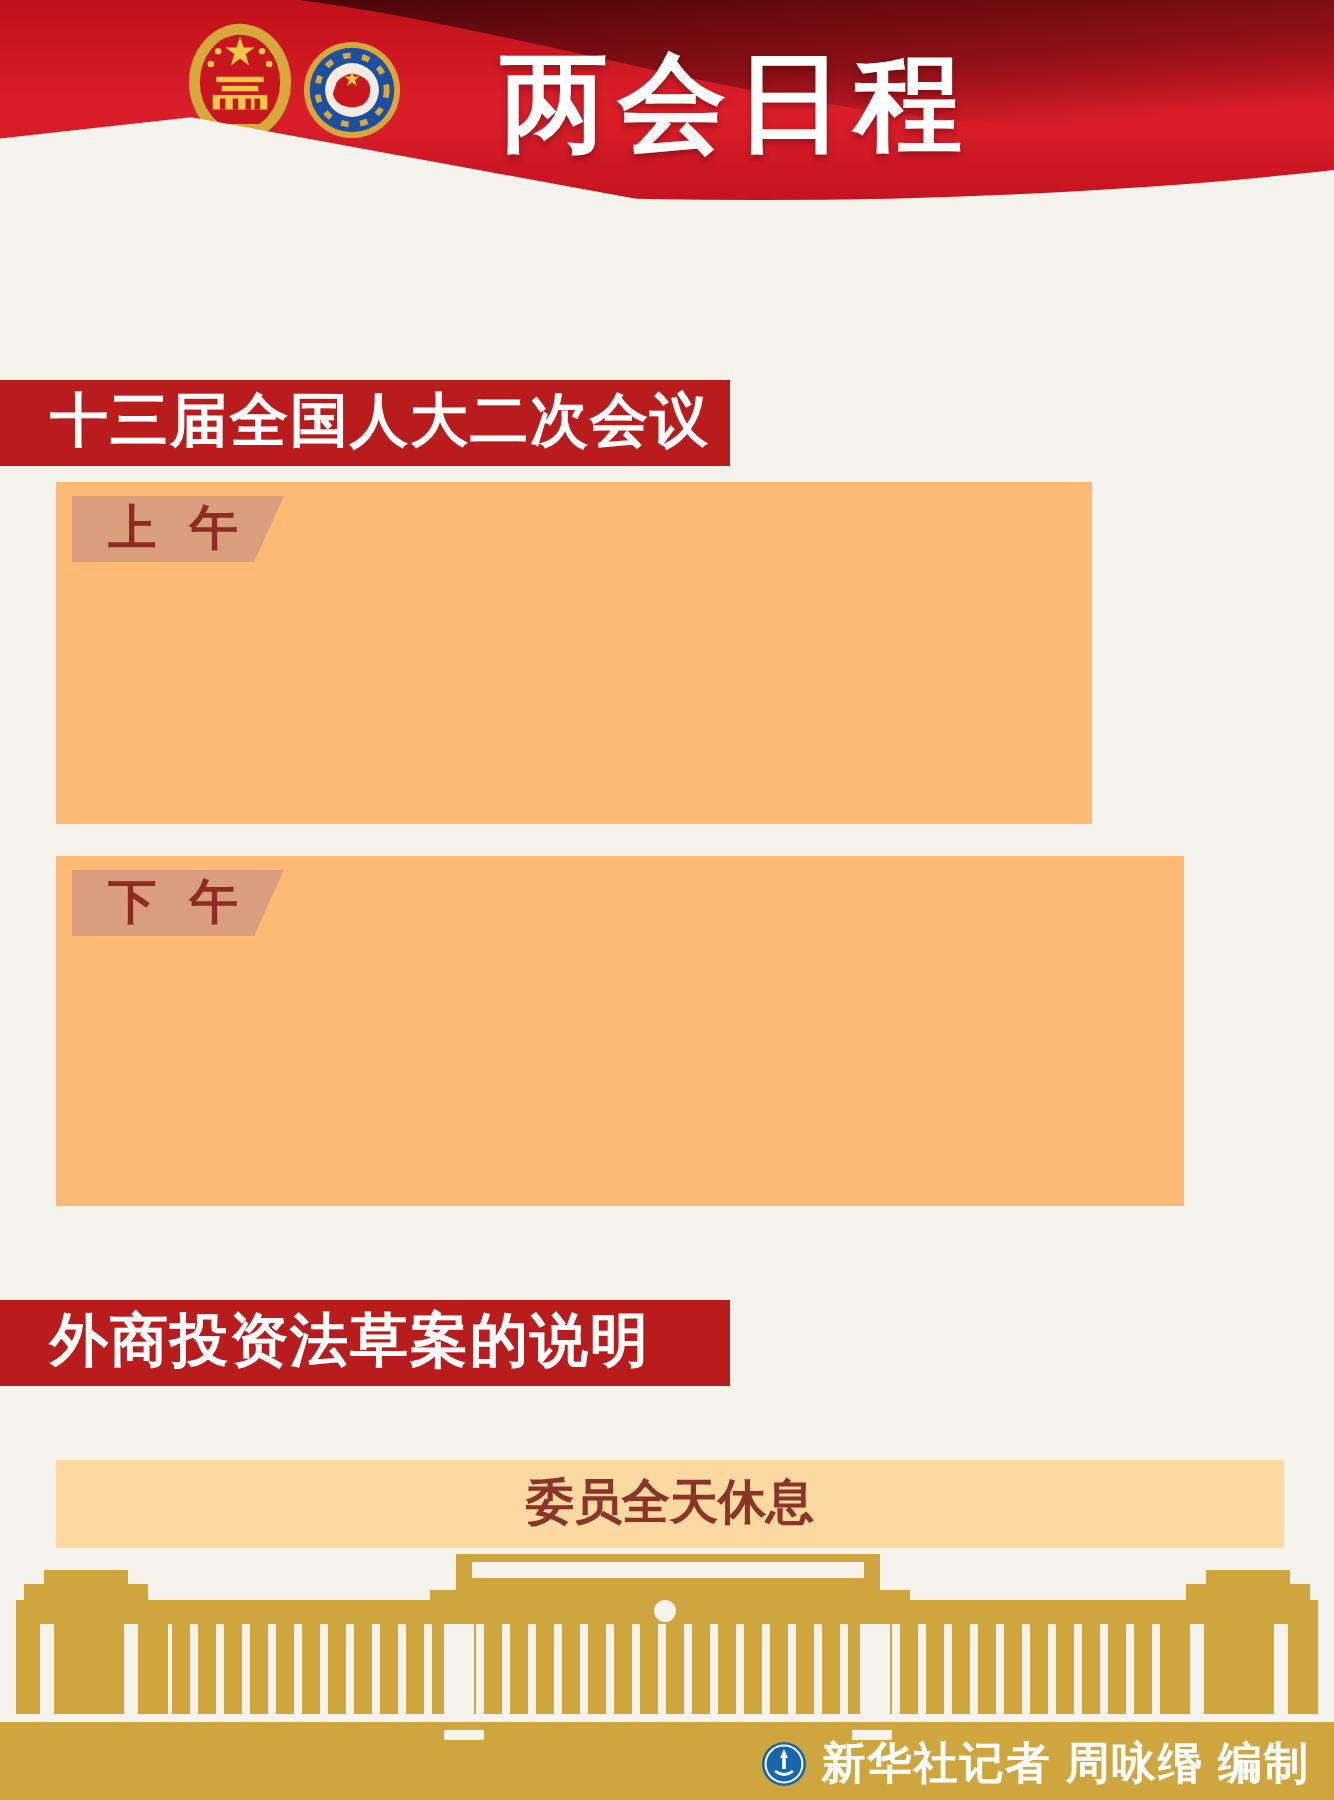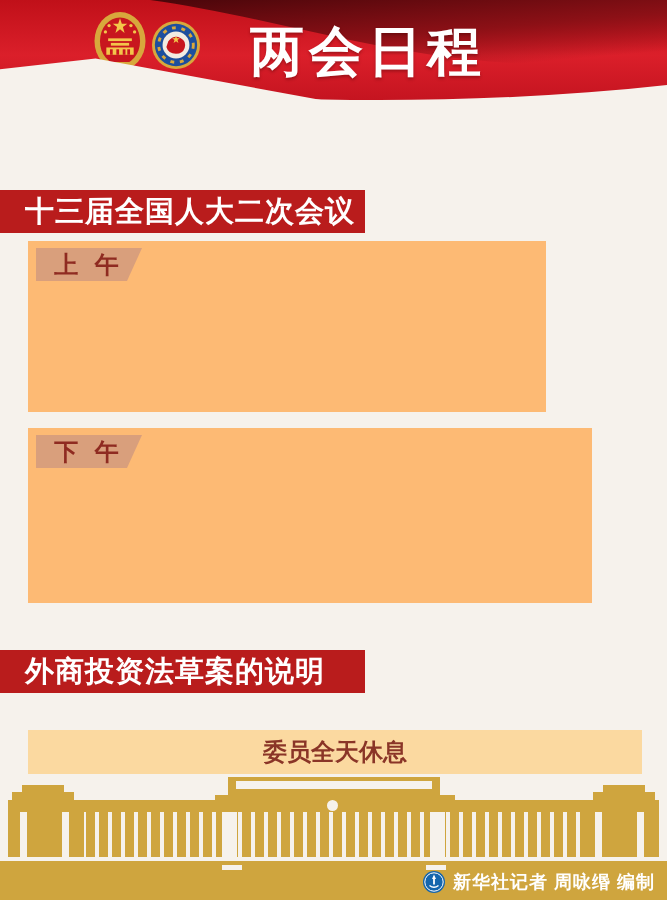--- a/index.html
+++ b/index.html
@@ -93,21 +93,21 @@
   .b-circle { left:327px; top:25px; width:11px; height:11px; border-radius:50%;
               background:#f6f2ec !important; }
   .b-baseline { left:8px; top:82px; width:651px; height:4px; background:#f6f2ec !important; }
   .b-base   { left:0; top:86px; width:667px; height:39px; }
   .b-dash   { background:#f6f2ec !important; top:90px; width:20px; height:5px; }
   .b-dash.d1 { left:222px; } .b-dash.d2 { left:426px; }
   
   .credit {
     position:absolute; right:12px; top:869px; height:26px;
     display:flex; align-items:center; gap:7px;
-    color:#ffffff; font-size:18px; font-weight:600; letter-spacing:1px;
+    color:#ffffff; font-size:22px; font-weight:600; letter-spacing:1px;
   }
 </style>
 </head>
 <body>
 
 <div class="poster">
 
   <div class="header">
     <svg class="header-bg" width="667" height="106" viewBox="0 0 667 106">
       <defs>

